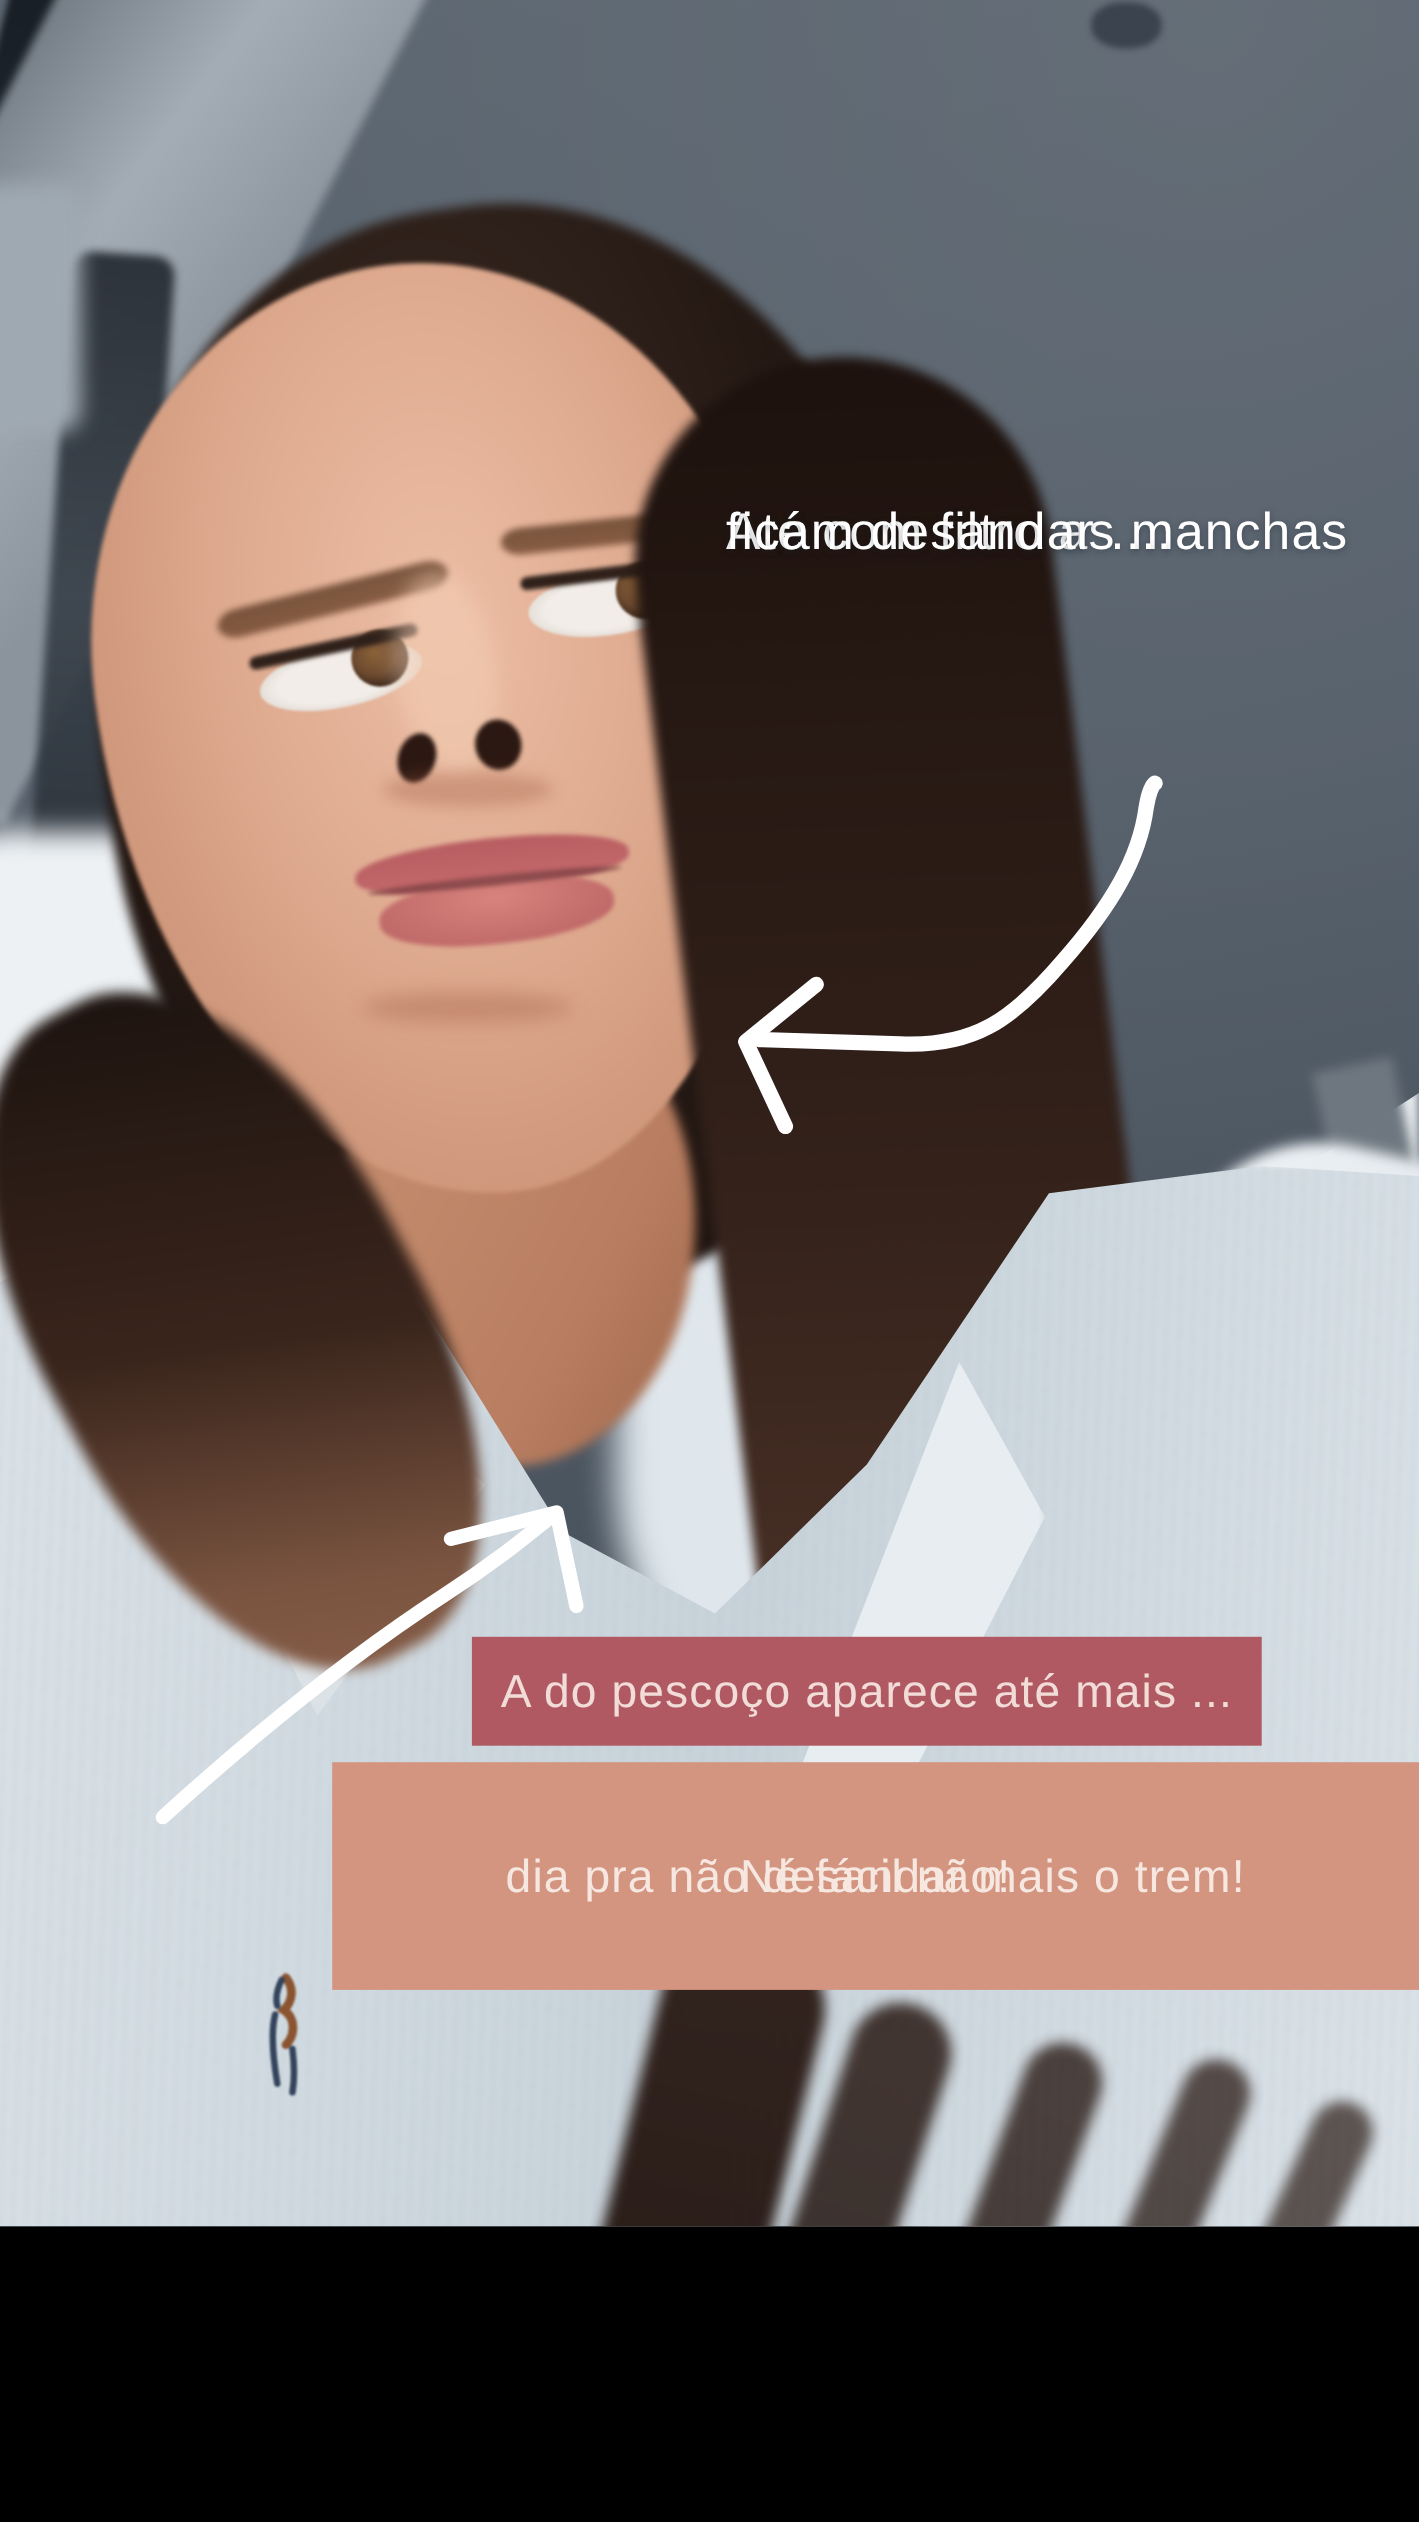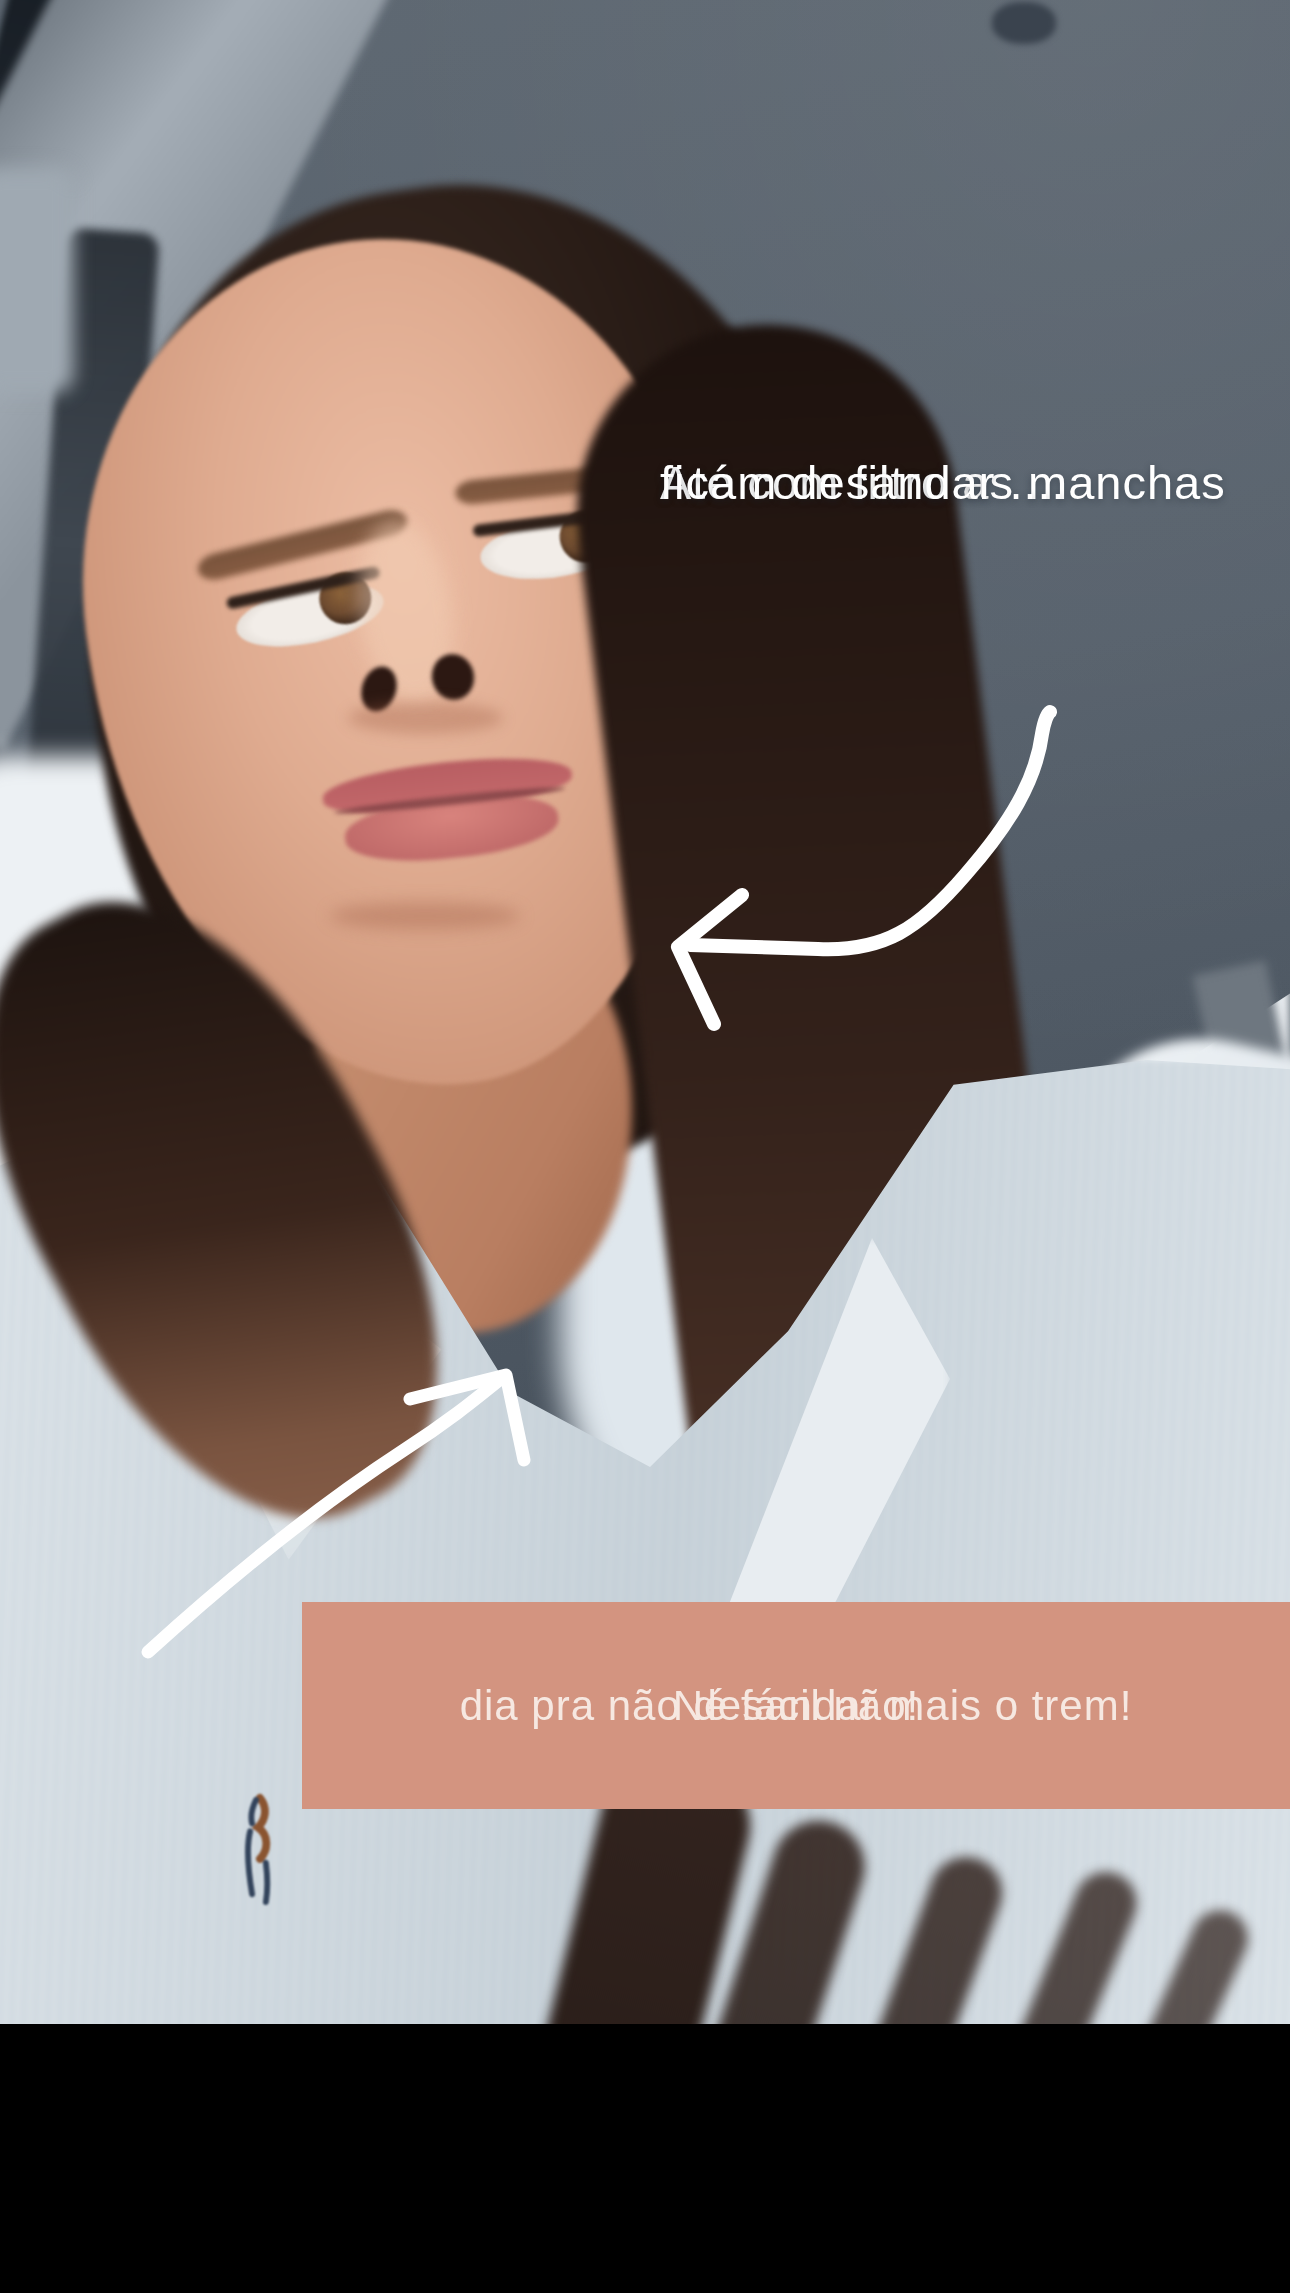--- a/index.html
+++ b/index.html
@@ -171,19 +171,22 @@
       <path stroke="#ffffff" stroke-width="13" d="M148 1652 C236 1572 318 1506 404 1450 C446 1423 472 1402 498 1381"></path>
       <path stroke="#ffffff" stroke-width="13" d="M410 1399 L506 1375 L524 1460"></path>
     </g>
   </svg>
 
   <div class="caption-top">
     <div>Até com filtro as manchas</div>
     <div>ficam desandar ....</div>
   </div>
 
+  <div class="banner banner-primary">
+    <div>A do pescoço aparece até mais ...</div>
+  </div>
 
   <div class="banner banner-secondary">
     <div>Né fácil não!</div>
     <div>dia pra não desandar mais o trem!</div>
   </div>
 
 </div>
 
 </body></html>

